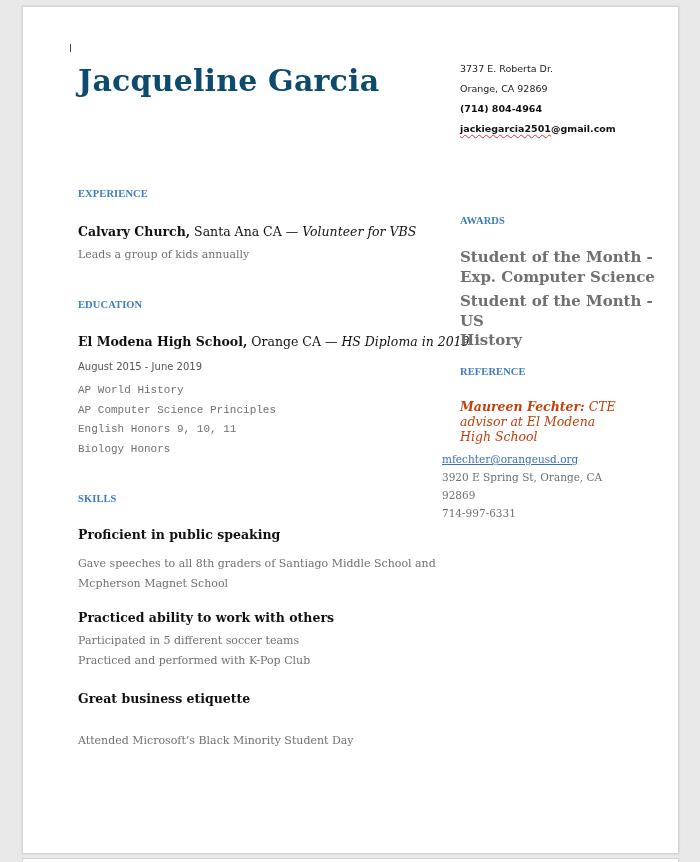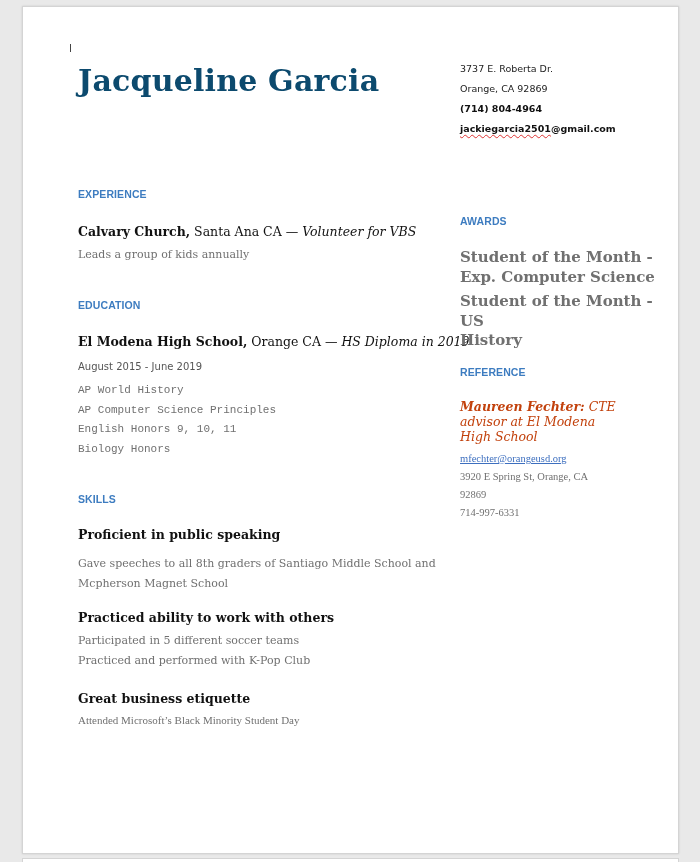--- a/index.html
+++ b/index.html
@@ -24,21 +24,21 @@
     font-size: 30px; color: #0c4a6e; letter-spacing: 0.2px; white-space: nowrap;
   }
   .contact {
     left: 437px; top: 52px; font-family: "DejaVu Sans", sans-serif; font-size: 9.5px; color: #222;
     line-height: 20px;
   }
   .contact .bold { font-weight: bold; color: #111; }
   .contact .email { font-weight: bold; color: #111; }
   .spell { text-decoration: underline wavy #d33; text-decoration-thickness: 1px; text-underline-offset: 2px; }
   .sec-head {
-    font-family: Liberation Sans, sans-serif; font-weight: bold; font-size: 10.5px;
+    font-family: Liberation Serif, serif; font-weight: bold; font-size: 10.5px;
     color: #3d7cc0; letter-spacing: 0.1px;
   }
   .entry-title { font-size: 12.5px; color: #111; white-space: nowrap; }
   .entry-title b { font-weight: bold; }
   .entry-title i { font-style: italic; }
   .grey { font-size: 11px; color: #707070; line-height: 19.5px; }
   .date { font-family: "DejaVu Sans", sans-serif; font-size: 10px; color: #555; }
   .skill-title { font-weight: bold; font-size: 12.5px; color: #111; }
   .award { font-weight: bold; font-size: 15px; color: #707070; line-height: 19.5px; }
   .ref-title { font-size: 12.5px; color: #c2410c; line-height: 15px; font-style: italic; }
@@ -86,41 +86,41 @@
     <div>Mcpherson Magnet School</div>
   </div>
 
   <div class="abs skill-title" style="left:55px; top:603px;">Practiced ability to work with others</div>
   <div class="abs grey" style="left:55px; top:624px;">
     <div>Participated in 5 different soccer teams</div>
     <div>Practiced and performed with K-Pop Club</div>
   </div>
 
   <div class="abs skill-title" style="left:55px; top:684px;">Great business etiquette</div>
-  <div class="abs grey" style="left:55px; top:704px;font-family:Liberation Serif, serif;">
+  <div class="abs grey" style="left:55px; top:724px;">
     <div>Attended Microsoft’s Black Minority Student Day</div>
   </div>
 
   <div class="abs sec-head" style="left:437px; top:208px;">AWARDS</div>
   <div class="abs award" style="left:437px; top:241px;">
     <div>Student of the Month -</div>
     <div>Exp. Computer Science</div>
   </div>
   <div class="abs award" style="left:437px; top:285px;">
     <div>Student of the Month - US</div>
     <div>History</div>
   </div>
 
   <div class="abs sec-head" style="left:437px; top:359px;">REFERENCE</div>
   <div class="abs ref-title" style="left:437px; top:392px;">
     <div><b>Maureen Fechter:</b><span> CTE</span></div>
     <div>advisor at El Modena</div>
     <div>High School</div>
   </div>
-  <div class="abs grey" style="left:437px; top:443px; font-size:10.5px; line-height:18px;font-family:Liberation Serif, serif;">
+  <div class="abs grey" style="left:419px; top:443px; font-size:10.5px; line-height:18px;">
     <div class="link">mfechter@orangeusd.org</div>
     <div>3920 E Spring St, Orange, CA</div>
     <div>92869</div>
     <div>714-997-6331</div>
   </div>
 </div>
 
 <div class="page2"></div>
 
 </body></html>

